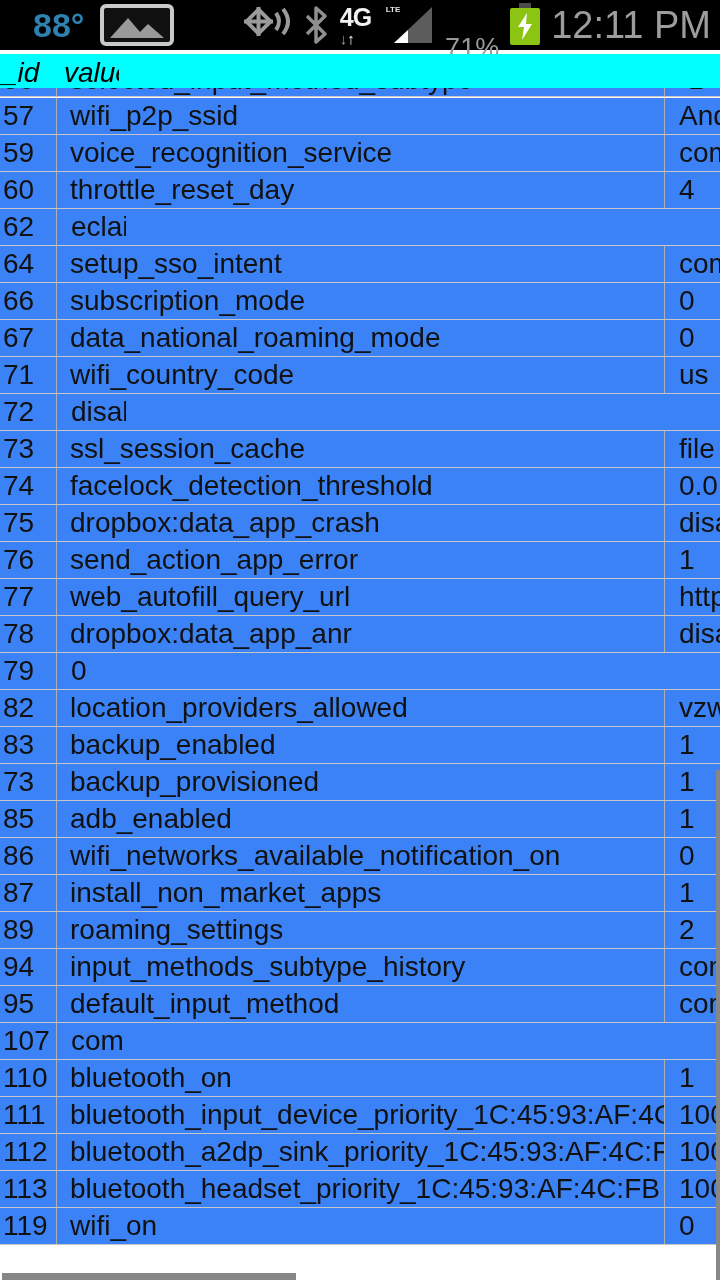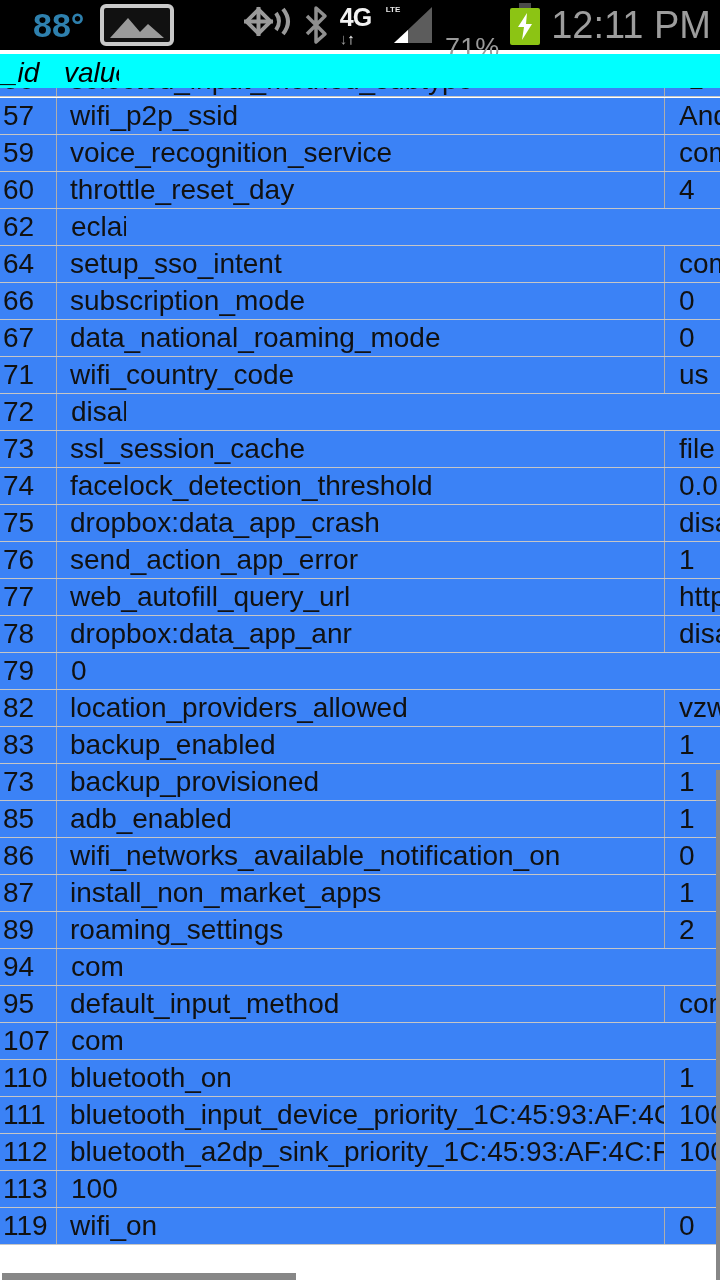--- a/index.html
+++ b/index.html
@@ -241,20 +241,21 @@
       <div class="c-name">install_non_market_apps</div>
       <div class="c-value">1</div>
     </div>
     <div class="row">
       <div class="c-id">89</div>
       <div class="c-name">roaming_settings</div>
       <div class="c-value">2</div>
     </div>
     <div class="row">
       <div class="c-id">94</div>
+      <div class="c-name">input_methods_subtype_history</div>
       <div class="c-value">com</div>
     </div>
     <div class="row">
       <div class="c-id">95</div>
       <div class="c-name">default_input_method</div>
       <div class="c-value">com</div>
     </div>
     <div class="row">
       <div class="c-id">107</div>
       <div class="c-value">com</div>
@@ -269,20 +270,21 @@
       <div class="c-name">bluetooth_input_device_priority_1C:45:93:AF:4C:FB</div>
       <div class="c-value">100</div>
     </div>
     <div class="row">
       <div class="c-id">112</div>
       <div class="c-name">bluetooth_a2dp_sink_priority_1C:45:93:AF:4C:FB</div>
       <div class="c-value">100</div>
     </div>
     <div class="row">
       <div class="c-id">113</div>
+      <div class="c-name">bluetooth_headset_priority_1C:45:93:AF:4C:FB</div>
       <div class="c-value">100</div>
     </div>
     <div class="row">
       <div class="c-id">119</div>
       <div class="c-name">wifi_on</div>
       <div class="c-value">0</div>
     </div>
   </div>
 
 <div class="vscroll"></div>

